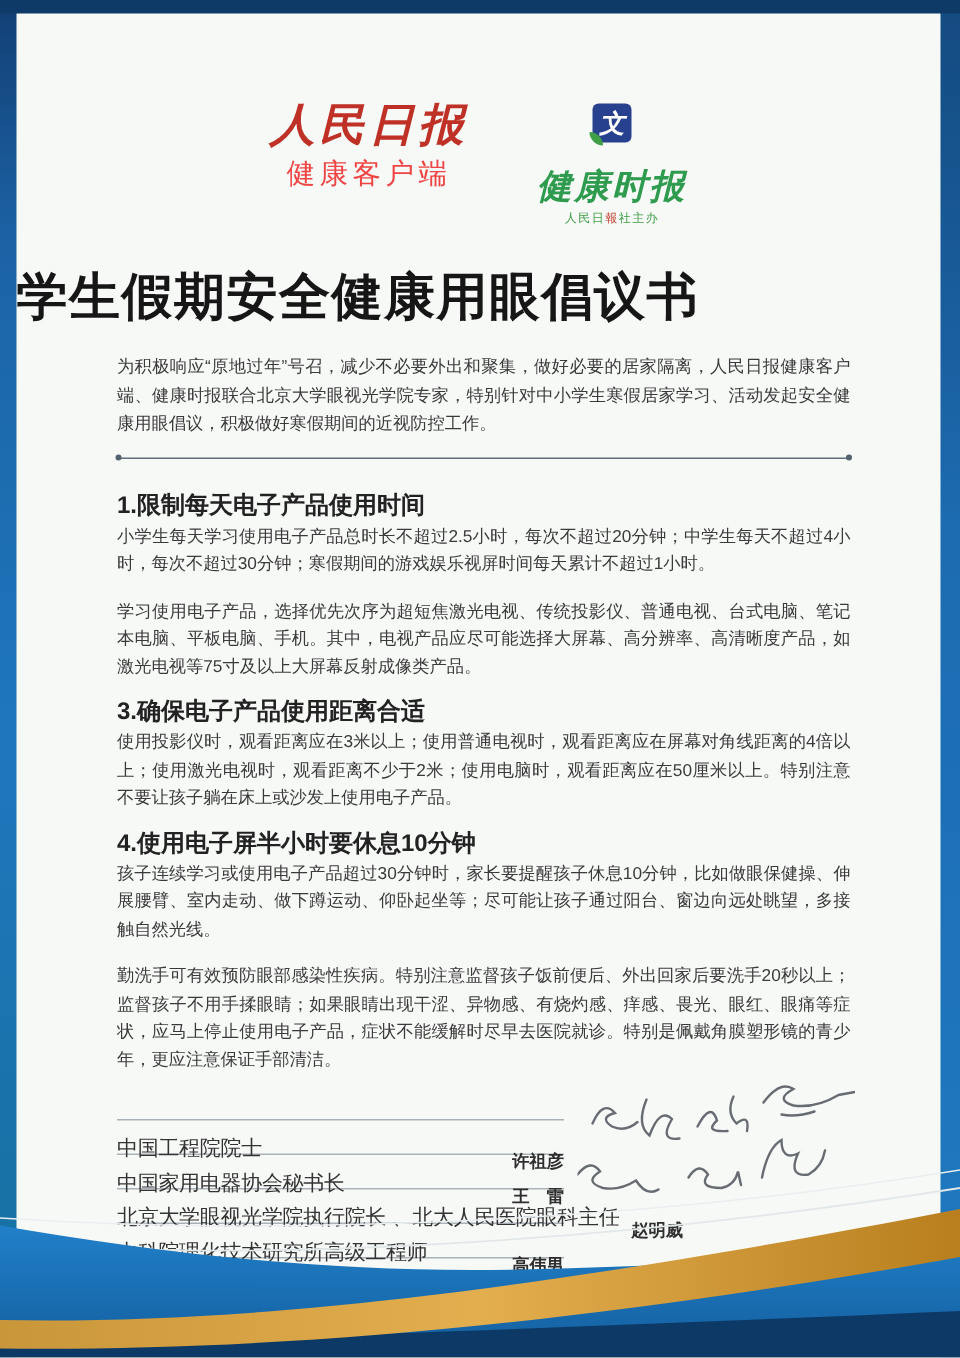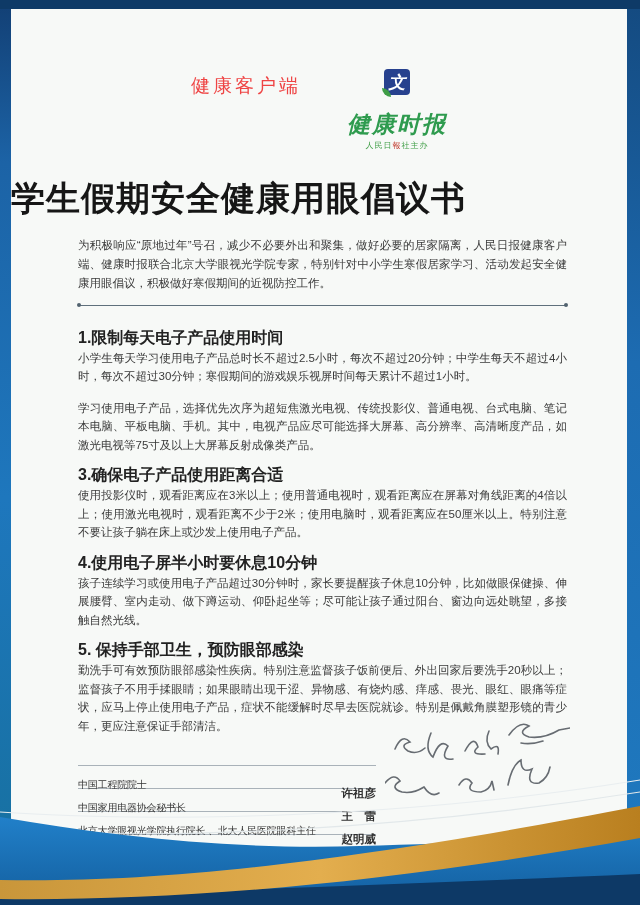--- a/index.html
+++ b/index.html
@@ -48,40 +48,41 @@
   .section{margin-top:13px;}
   .section.first{margin-top:24px;}
   .section h3{margin:0 0 3px 0;font-size:16px;font-weight:bold;color:#222;line-height:16px;}
   .section p{margin:0;font-size:11.5px;line-height:18.5px;color:#3a3a3a;text-align:justify;}
 
   
   .sign-table{margin-top:30px;width:298px;}
   .sign-row{display:flex;align-items:center;justify-content:space-between;
     height:22px;border-bottom:1px solid #a9b2b9;}
   .sign-row:first-child{border-top:1px solid #a9b2b9;}
-  .sign-title{font-size:10px;color:#333;white-space:nowrap;letter-spacing:-0.2px;margin-top:15px;}
+  .sign-title{font-size:14px;color:#333;white-space:nowrap;letter-spacing:-0.2px;margin-top:15px;}
   .sign-name{font-size:11.5px;color:#2e2e2e;font-weight:bold;white-space:nowrap;margin-left:8px;margin-top:33px;}
 
   
   .signatures{position:absolute;left:385px;top:713px;pointer-events:none;}
   .bottom-art{position:absolute;left:0;bottom:0;pointer-events:none;}
 </style>
 </head>
 <body>
 
 <div class="page">
 
   <div class="strip-left"></div>
   <div class="strip-right"></div>
   <div class="band-top"></div>
 
   <div class="content">
 
     <div class="header">
       <div class="logo-left">
+        <div class="calligraphy">人民日报</div>
         <div class="client">健康客户端</div>
       </div>
       <div class="logo-right">
         <div class="hs-icon">文</div>
         <div class="hs-name">健康时报</div>
         <div class="hs-sub"><span>人民日</span><span class="red">報</span><span>社主办</span></div>
       </div>
     </div>
 
     <div class="doc-title">学生假期安全健康用眼倡议书</div>
@@ -99,21 +100,20 @@
       </div>
       <div class="section">
         <h3>3.确保电子产品使用距离合适</h3>
         <p>使用投影仪时，观看距离应在3米以上；使用普通电视时，观看距离应在屏幕对角线距离的4倍以上；使用激光电视时，观看距离不少于2米；使用电脑时，观看距离应在50厘米以上。特别注意不要让孩子躺在床上或沙发上使用电子产品。</p>
       </div>
       <div class="section">
         <h3>4.使用电子屏半小时要休息10分钟</h3>
         <p>孩子连续学习或使用电子产品超过30分钟时，家长要提醒孩子休息10分钟，比如做眼保健操、伸展腰臂、室内走动、做下蹲运动、仰卧起坐等；尽可能让孩子通过阳台、窗边向远处眺望，多接触自然光线。</p>
       </div>
       <div class="section">
-        <h3>5. 保持手部卫生，预防眼部感染</h3>
         <p>勤洗手可有效预防眼部感染性疾病。特别注意监督孩子饭前便后、外出回家后要洗手20秒以上；监督孩子不用手揉眼睛；如果眼睛出现干涩、异物感、有烧灼感、痒感、畏光、眼红、眼痛等症状，应马上停止使用电子产品，症状不能缓解时尽早去医院就诊。特别是佩戴角膜塑形镜的青少年，更应注意保证手部清洁。</p>
       </div>
 
       <div class="sign-table">
         <div class="sign-row">
           <span class="sign-title">中国工程院院士</span>
           <span class="sign-name">许祖彦</span>
         </div>
         <div class="sign-row">
           <span class="sign-title">中国家用电器协会秘书长</span>

